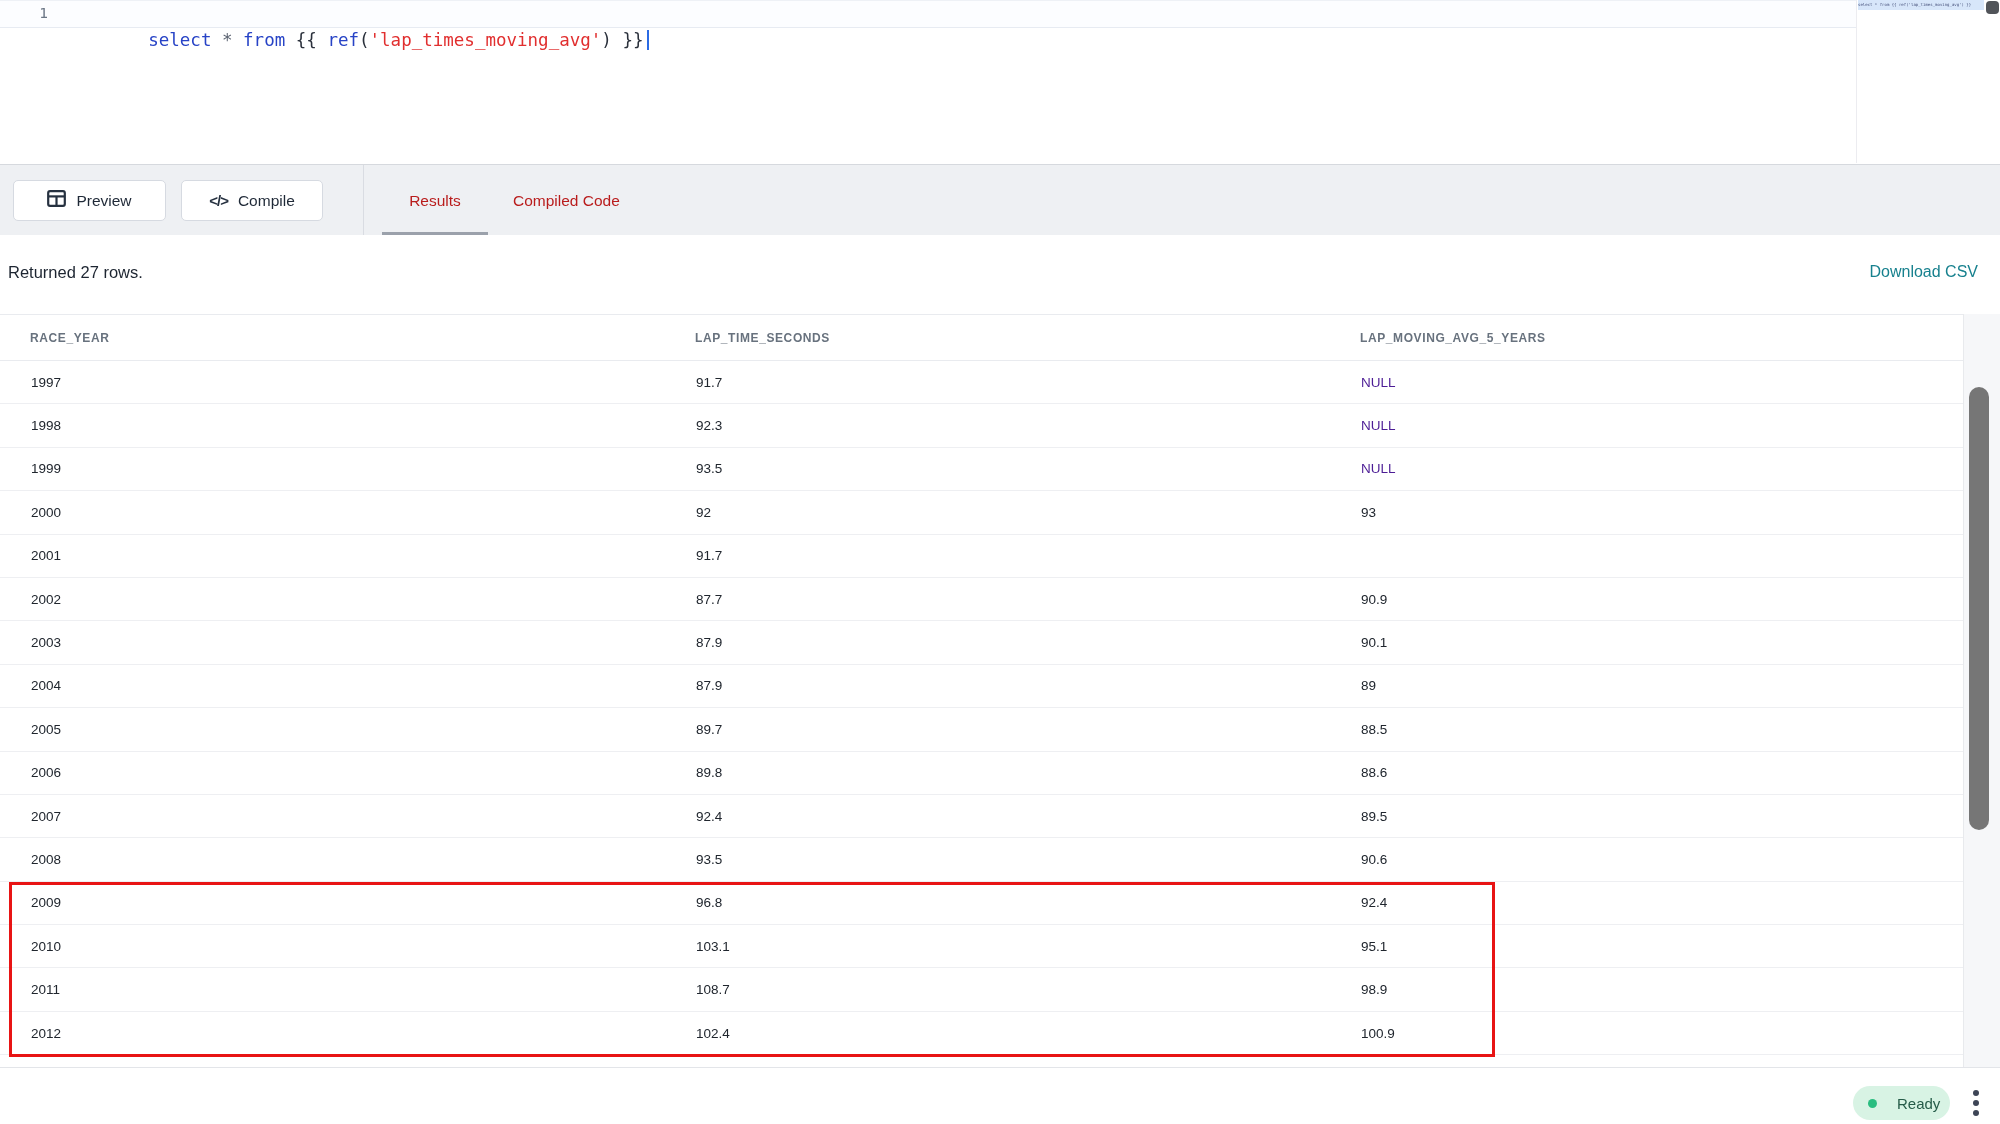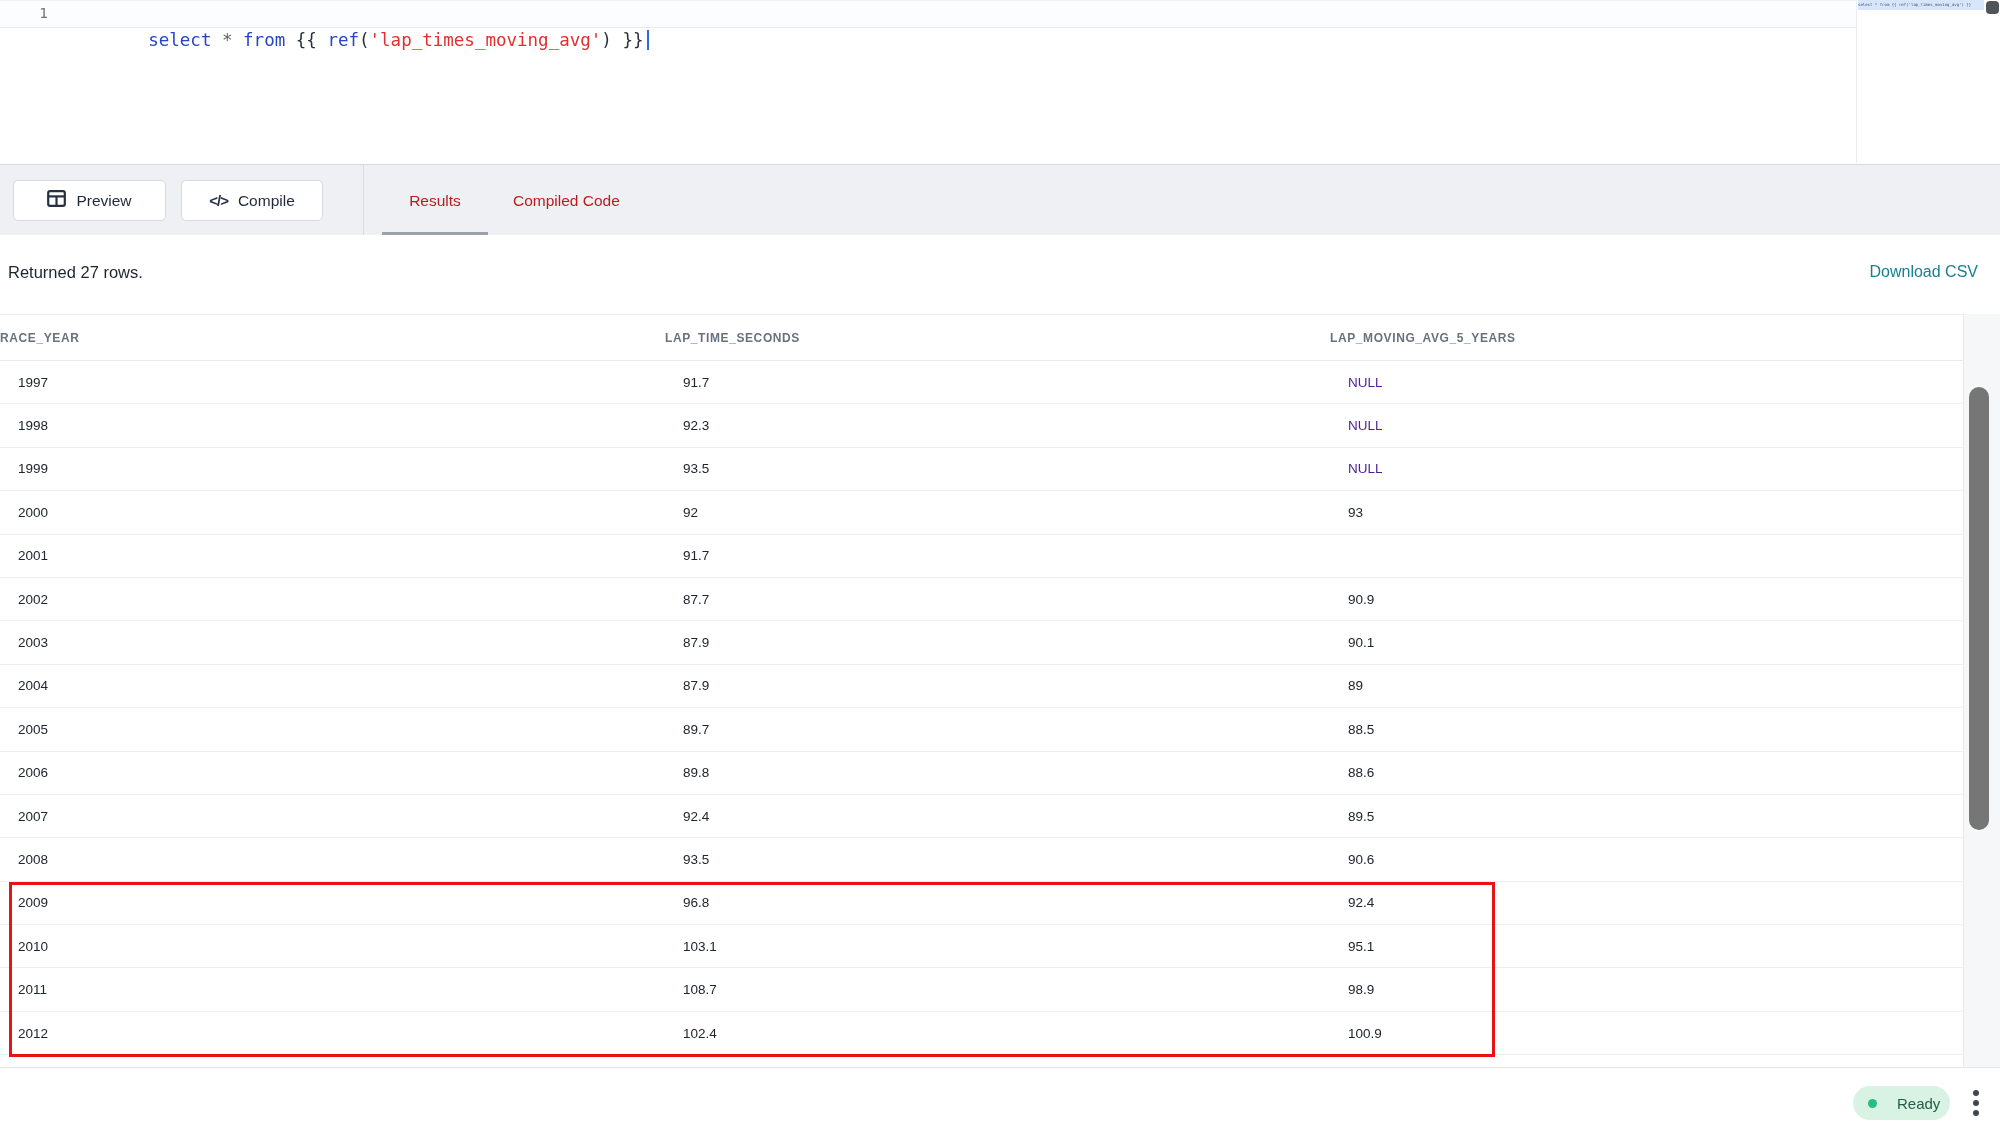--- a/index.html
+++ b/index.html
@@ -30,24 +30,24 @@
   .toolbar-divider{position:absolute;left:363px;top:0;width:1px;height:71px;background:#d9dce2;}
   .tab{position:absolute;top:0;height:71px;display:flex;align-items:center;font-size:15.5px;color:#b91c1c;cursor:pointer;}
   .tab-results{left:382px;width:106px;justify-content:center;}
   .tab-underline{position:absolute;left:0;bottom:0;width:106px;height:4px;background:#9ba1ab;}
   .tab-compiled{left:513px;}
 
   
   .results{position:absolute;left:0;top:235px;width:2000px;height:832px;background:#fff;}
   .summary{position:absolute;left:8px;top:28px;font-size:16.5px;color:#1d2531;}
   .download{position:absolute;right:22px;top:28px;font-size:16px;color:var(--link-teal,#17818e);cursor:pointer;}
-  .thead{position:absolute;left:0;top:79px;width:1963px;height:47px;border-top:1px solid #e9ebef;border-bottom:1px solid #e9ebef;display:grid;grid-template-columns:665px 665px 1fr;align-items:center;}
+  .thead{position:absolute;left:0;top:79px;width:1963px;height:47px;border-top:1px solid #e9ebef;border-bottom:1px solid #e9ebef;display:grid;grid-template-columns:665px 665px 1fr;padding-left:30px;align-items:center;}
   .th{font-size:12px;font-weight:bold;color:#68727e;letter-spacing:0.6px;}
   .tbody{position:absolute;left:0;top:126px;width:1963px;}
-  .tr{display:grid;grid-template-columns:665px 665px 1fr;padding-left:18px;height:43.4px;align-items:center;border-bottom:1px solid #eeeff2;background:#fff;}
+  .tr{display:grid;grid-template-columns:665px 665px 1fr;padding-left:31px;height:43.4px;align-items:center;border-bottom:1px solid #eeeff2;background:#fff;}
   .td{font-size:13.5px;color:#20262e;}
   .td.null{color:#4c1d95;}
   .redbox{position:absolute;left:9px;top:647px;width:1486px;height:175px;border:3px solid var(--highlight-red,#e81414);pointer-events:none;}
   .v-track{position:absolute;left:1963px;top:79px;width:37px;height:753px;background:#f6f7f9;border-left:1px solid #e8eaed;}
   .v-thumb{position:absolute;left:5px;top:73px;width:20px;height:443px;background:#767676;border-radius:10px;cursor:grab;}
 
   
   .statusbar{position:absolute;left:0;top:1067px;width:2000px;height:57px;background:#fff;border-top:1px solid #e3e5e9;}
   .ready{position:absolute;left:1853px;top:18px;width:97px;height:34px;border-radius:17px;background:var(--ready-bg,#d8f3e4);display:flex;align-items:center;padding-left:15px;gap:20px;cursor:pointer;}
   .ready-dot{width:9px;height:9px;border-radius:50%;background:var(--ready-dot,#2abd80);}

